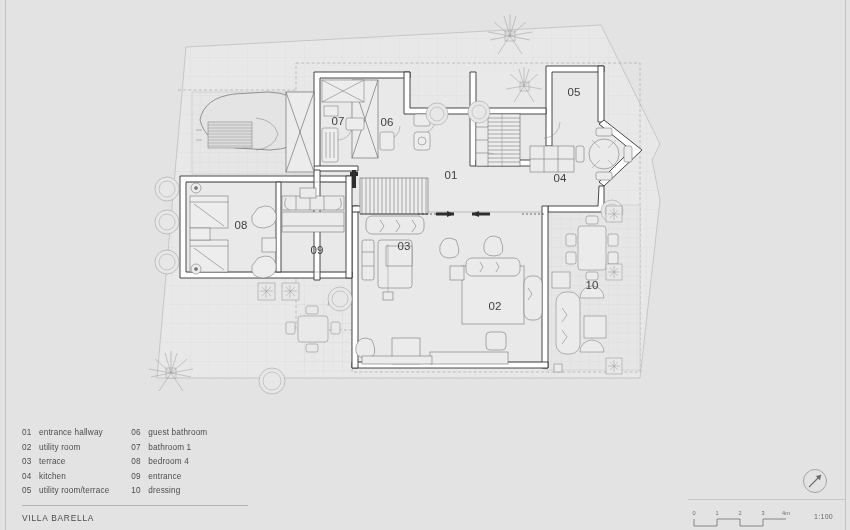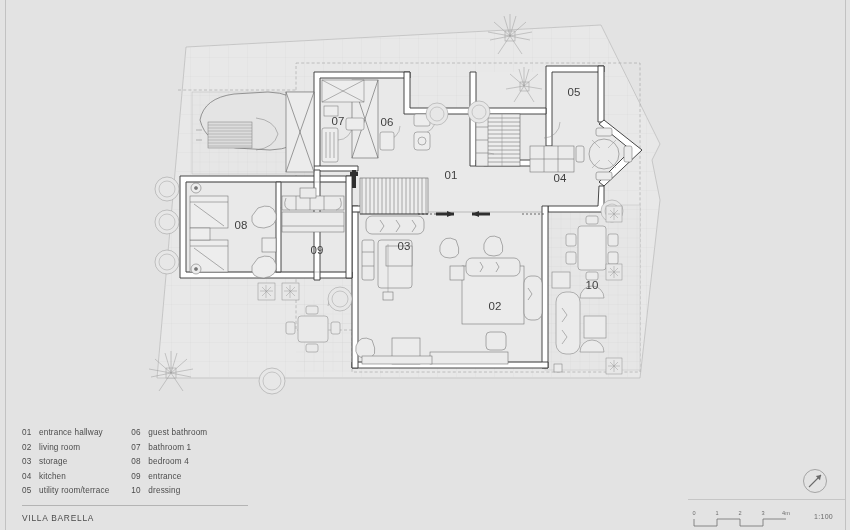--- a/index.html
+++ b/index.html
@@ -439,25 +439,25 @@
 
   <div id="legend">
     <div class="legend-cols">
       <div class="legend-col" id="legend-col-left">
           <div class="legend-row">
             <span class="legend-num">01</span>
             <span class="legend-label">entrance hallway</span>
           </div>
           <div class="legend-row">
             <span class="legend-num">02</span>
-            <span class="legend-label">living room</span>
+            <span class="legend-label">utility room</span>
           </div>
           <div class="legend-row">
             <span class="legend-num">03</span>
-            <span class="legend-label">storage</span>
+            <span class="legend-label">terrace</span>
           </div>
           <div class="legend-row">
             <span class="legend-num">04</span>
             <span class="legend-label">kitchen</span>
           </div>
           <div class="legend-row">
             <span class="legend-num">05</span>
             <span class="legend-label">utility room/terrace</span>
           </div>
         </div>

